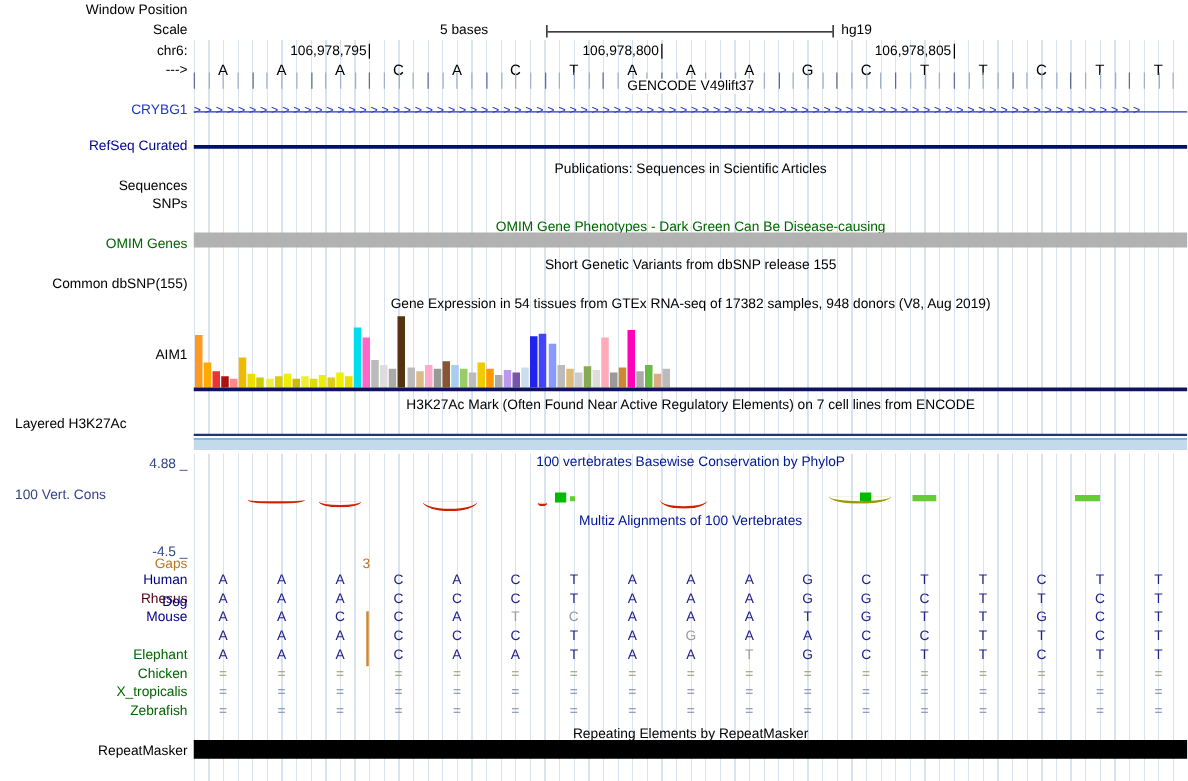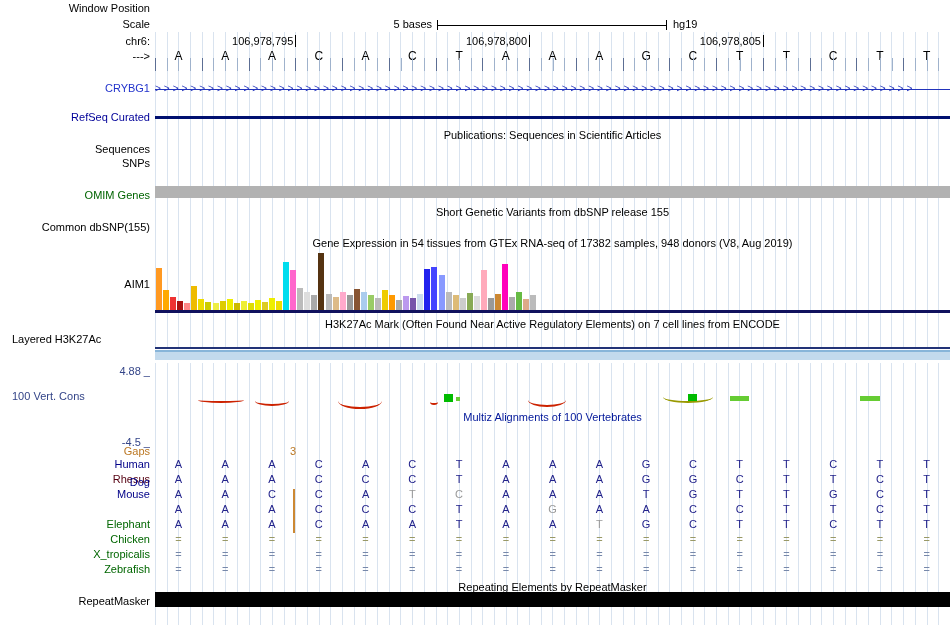--- a/index.html
+++ b/index.html
@@ -13,21 +13,21 @@
   .title{position:absolute;left:155px;width:795px;text-align:center;white-space:nowrap;line-height:13px}
   .row{position:absolute;left:155px;width:795px;height:14px;line-height:13px}
   .col{position:absolute;top:0;width:47px;text-align:center}
   .tickband-tick{position:absolute;top:0;width:1px;height:13px}
   .coord-tick{position:absolute;width:1px;height:12px;background:#000}
   .coord-lbl{position:absolute;width:90px;text-align:right;white-space:nowrap}
   #header-center{position:absolute;left:155px;top:2px;width:795px;display:flex;justify-content:center;gap:34px;white-space:nowrap}
   #scale-bar{position:absolute;left:437px;top:20px;width:230px;height:10px;
              border-left:1px solid #000;border-right:1px solid #000;
              background:linear-gradient(#000,#000) 0 50%/100% 1px no-repeat}
-  #scale-value{position:absolute;left:352px;top:18px;width:80px;text-align:right}
+  #scale-value{position:absolute;left:352px;top:18px;width:80px;}
   #assembly-short{position:absolute;left:673px;top:18px}
   #gencode-title{top:63px}
   #gencode-title span{background:#fff;padding:0 5px}
   #crybg1-track{position:absolute;left:155px;top:83px;width:795px;height:12px;overflow:hidden;
                 color:#2233BB;font-size:10px;letter-spacing:3px;line-height:12px;
                 background:linear-gradient(#2233BB,#2233BB) 0 50%/100% 1px no-repeat}
   #refseq-line{position:absolute;left:155px;top:116px;width:795px;height:3px;background:#001070}
   #omim-bar{position:absolute;left:155px;top:186px;width:795px;height:12px;background:#b2b2b2}
   #gtex-bars{position:absolute;left:156px;top:253px;width:381px;height:57px;display:flex;align-items:flex-end;justify-content:space-between}
   .gbar{width:6px}
@@ -151,31 +151,33 @@
       <div class="tickband-tick" style="left: 689.779px; background: rgb(159, 178, 204);"></div>
       <div class="tickband-tick" style="left: 701.471px; background: rgb(92, 110, 148);"></div>
       <div class="tickband-tick" style="left: 713.162px; background: rgb(159, 178, 204);"></div>
       <div class="tickband-tick" style="left: 724.853px; background: rgb(159, 178, 204);"></div>
       <div class="tickband-tick" style="left: 736.544px; background: rgb(159, 178, 204);"></div>
       <div class="tickband-tick" style="left: 748.235px; background: rgb(92, 110, 148);"></div>
       <div class="tickband-tick" style="left: 759.926px; background: rgb(159, 178, 204);"></div>
       <div class="tickband-tick" style="left: 771.618px; background: rgb(159, 178, 204);"></div>
       <div class="tickband-tick" style="left: 783.309px; background: rgb(159, 178, 204);"></div>
     </div>
+  <div class="title" id="gencode-title"><span>GENCODE V49lift37</span></div>
 
   <div class="lbl blue" style="top:82px">CRYBG1</div>
   <div id="crybg1-track">&gt;&gt;&gt;&gt;&gt;&gt;&gt;&gt;&gt;&gt;&gt;&gt;&gt;&gt;&gt;&gt;&gt;&gt;&gt;&gt;&gt;&gt;&gt;&gt;&gt;&gt;&gt;&gt;&gt;&gt;&gt;&gt;&gt;&gt;&gt;&gt;&gt;&gt;&gt;&gt;&gt;&gt;&gt;&gt;&gt;&gt;&gt;&gt;&gt;&gt;&gt;&gt;&gt;&gt;&gt;&gt;&gt;&gt;&gt;&gt;&gt;&gt;&gt;&gt;&gt;&gt;&gt;&gt;&gt;&gt;&gt;&gt;&gt;&gt;&gt;&gt;&gt;&gt;&gt;&gt;&gt;&gt;&gt;&gt;&gt;&gt;</div>
 
   <div class="lbl navy" style="top:111px">RefSeq Curated</div>
   <div id="refseq-line"></div>
 
   <div class="title" style="top:129px">Publications: Sequences in Scientific Articles</div>
   <div class="lbl" style="top:143px">Sequences</div>
   <div class="lbl" style="top:157px">SNPs</div>
 
+  <div class="title dgreen" style="top:176px">OMIM Gene Phenotypes - Dark Green Can Be Disease-causing</div>
   <div class="lbl dgreen" style="top:189px">OMIM Genes</div>
   <div id="omim-bar"></div>
 
   <div class="title" style="top:206px">Short Genetic Variants from dbSNP release 155</div>
   <div class="lbl" style="top:221px">Common dbSNP(155)</div>
 
   <div class="title" style="top:237px">Gene Expression in 54 tissues from GTEx RNA-seq of 17382 samples, 948 donors (V8, Aug 2019)</div>
   <div class="lbl" style="top:278px">AIM1</div>
   <div id="gtex-bars">
       <div class="gbar" style="height: 42px; background: rgb(255, 153, 34);"></div>
@@ -232,20 +234,21 @@
       <div class="gbar" style="height: 18px; background: rgb(102, 187, 68);"></div>
       <div class="gbar" style="height: 11px; background: rgb(221, 170, 136);"></div>
       <div class="gbar" style="height: 15px; background: rgb(187, 187, 187);"></div>
     </div>
   <div id="gtex-baseline"></div>
 
   <div class="title" style="top:318px">H3K27Ac Mark (Often Found Near Active Regulatory Elements) on 7 cell lines from ENCODE</div>
   <div class="lbl-left" style="top:333px">Layered H3K27Ac</div>
   <div id="h3k27ac-strip"></div>
 
+  <div class="title ttl-blue" style="top:364px">100 vertebrates Basewise Conservation by PhyloP</div>
   <div class="lbl wigb" style="top:365px">4.88 _</div>
   <div class="lbl-left wigb" style="top:390px">100 Vert. Cons</div>
   <div class="lbl wigb" style="top:436px">-4.5 _</div>
   <div id="phylop-overlay">
       <div style="position: absolute; left: 43px; top: 400px; width: 46px; height: 3px; border-bottom: 2px solid rgb(204, 34, 0); border-radius: 0px 0px 50% 50% / 0px 0px 100% 100%;"></div>
       <div style="position: absolute; left: 100px; top: 401px; width: 34px; height: 5px; border-bottom: 2px solid rgb(204, 34, 0); border-radius: 0px 0px 50% 50% / 0px 0px 100% 100%;"></div>
       <div style="position: absolute; left: 183px; top: 401px; width: 44px; height: 8px; border-bottom: 2px solid rgb(204, 34, 0); border-radius: 0px 0px 50% 50% / 0px 0px 100% 100%;"></div>
       <div style="position: absolute; left: 275px; top: 402px; width: 8px; height: 3px; border-bottom: 2px solid rgb(204, 34, 0); border-radius: 0px 0px 50% 50% / 0px 0px 100% 100%;"></div>
       <div style="position: absolute; left: 289px; top: 394px; width: 9px; height: 8px; background: rgb(0, 187, 0);"></div>
       <div style="position: absolute; left: 301px; top: 397px; width: 4px; height: 4px; background: rgb(102, 204, 51);"></div>

